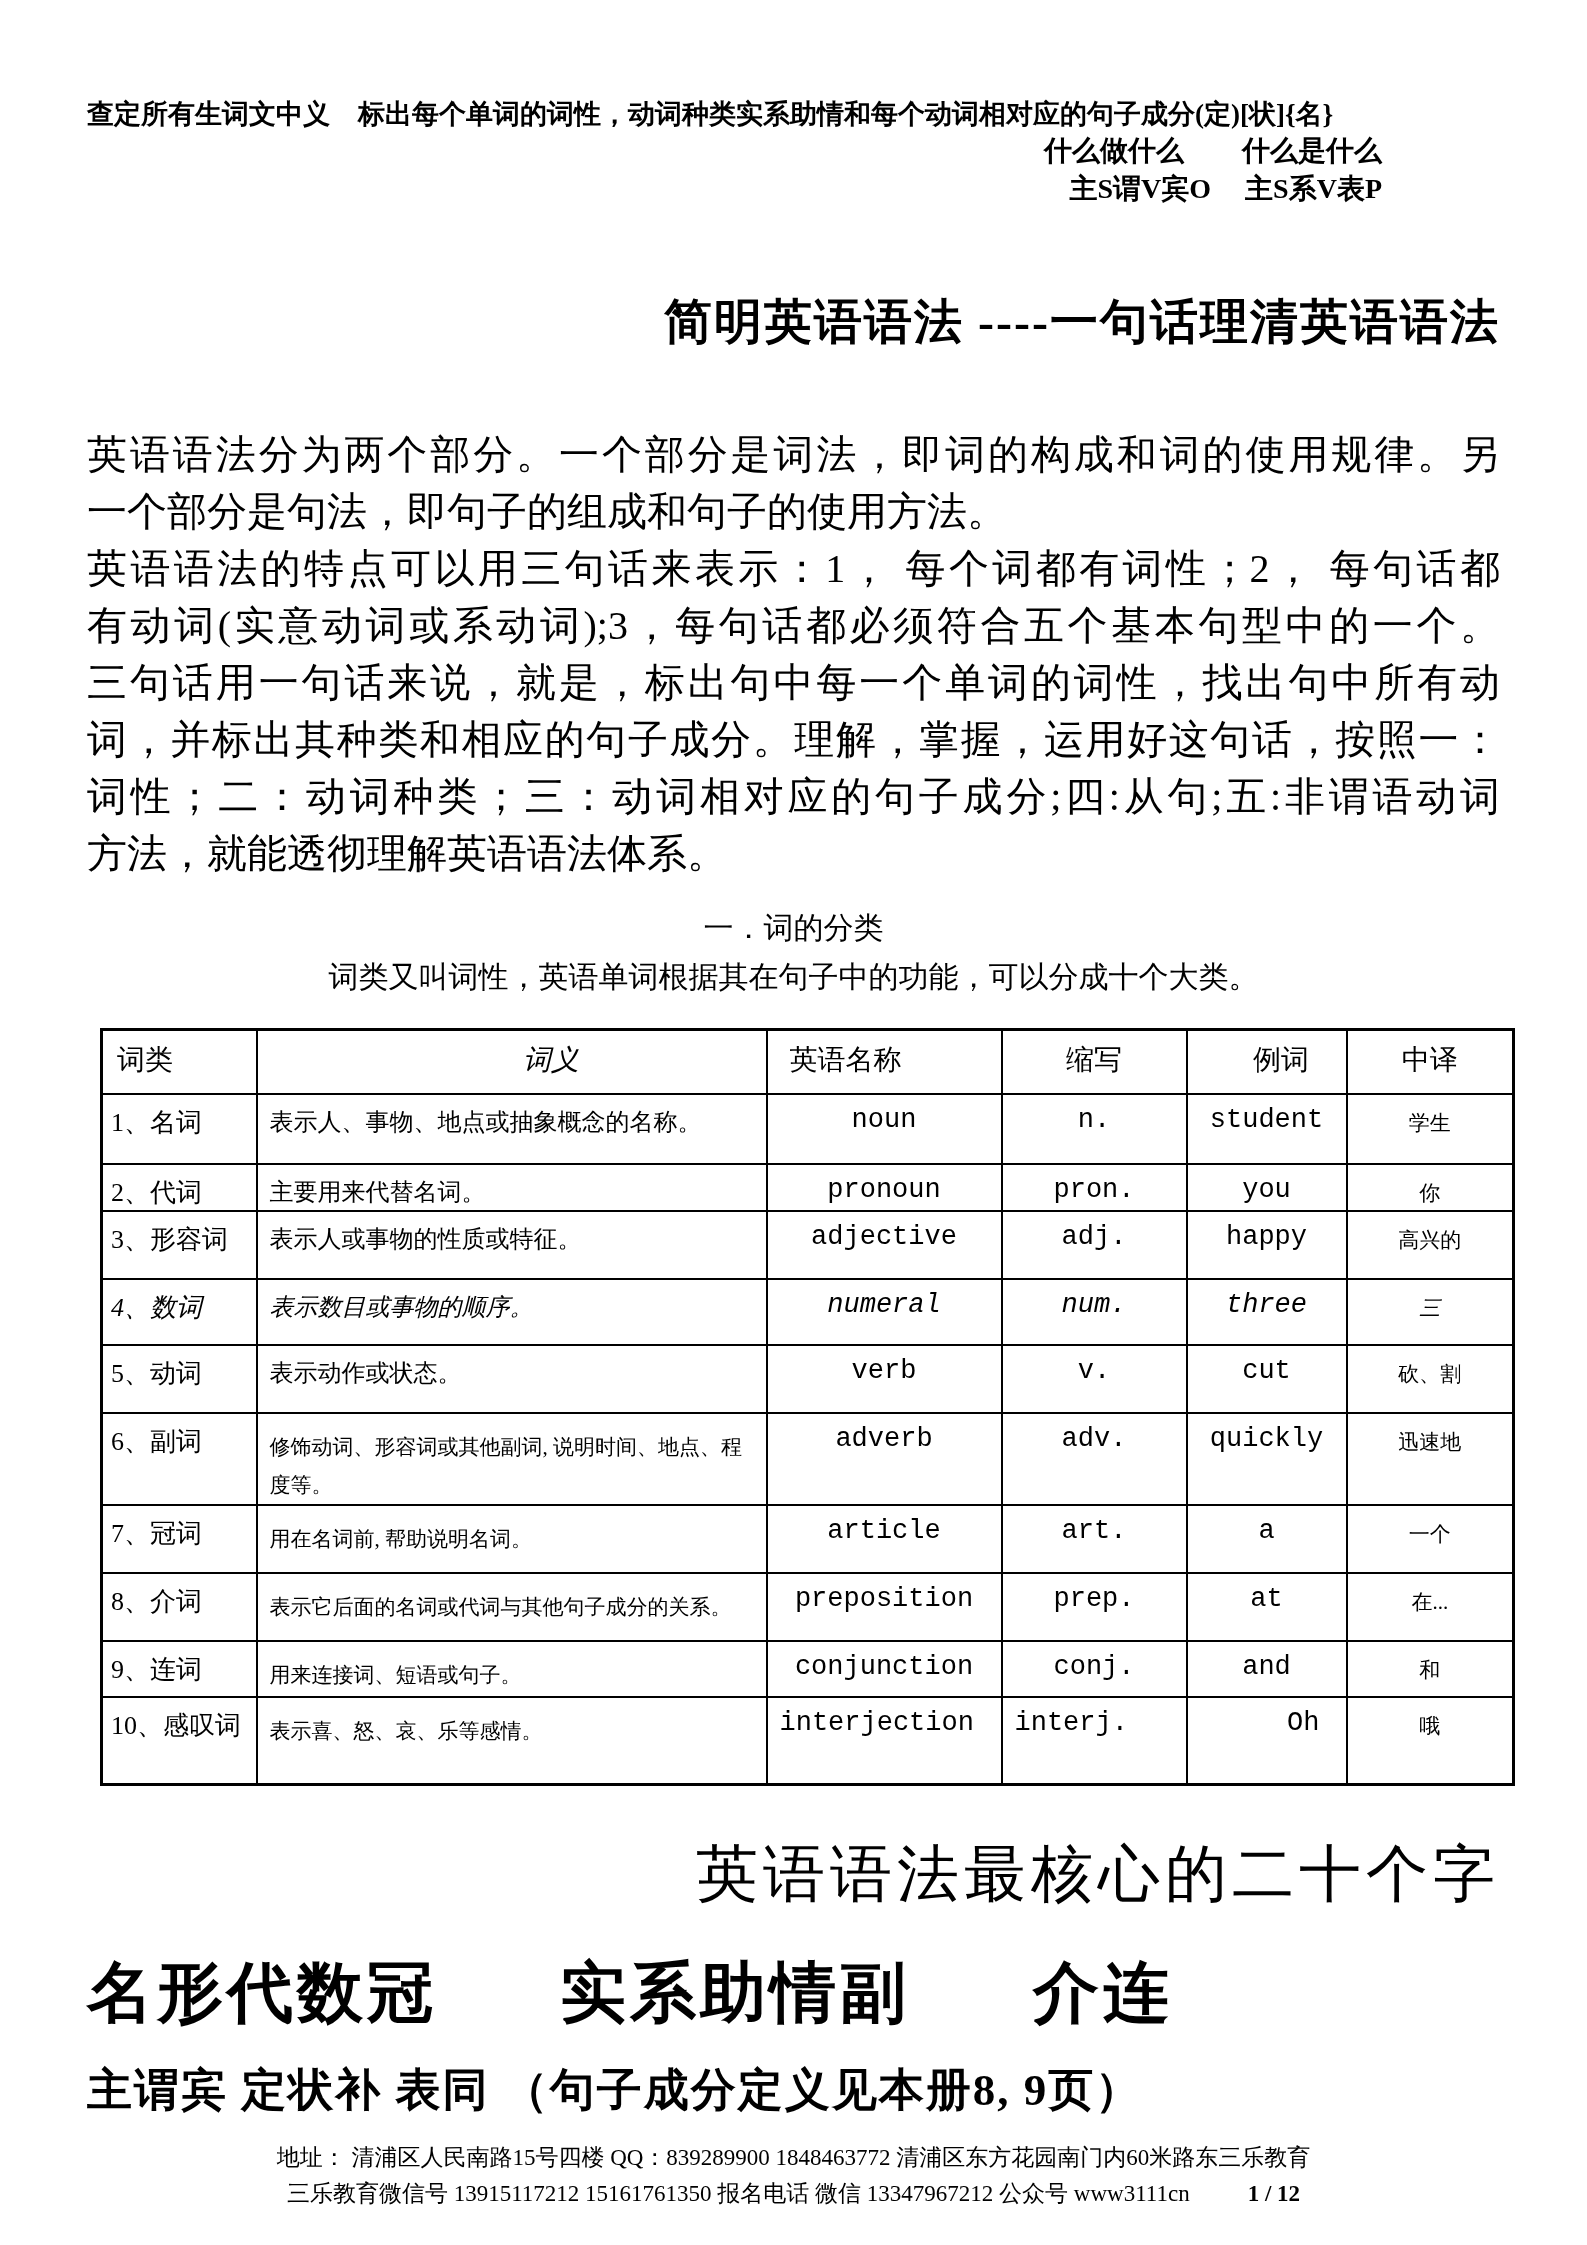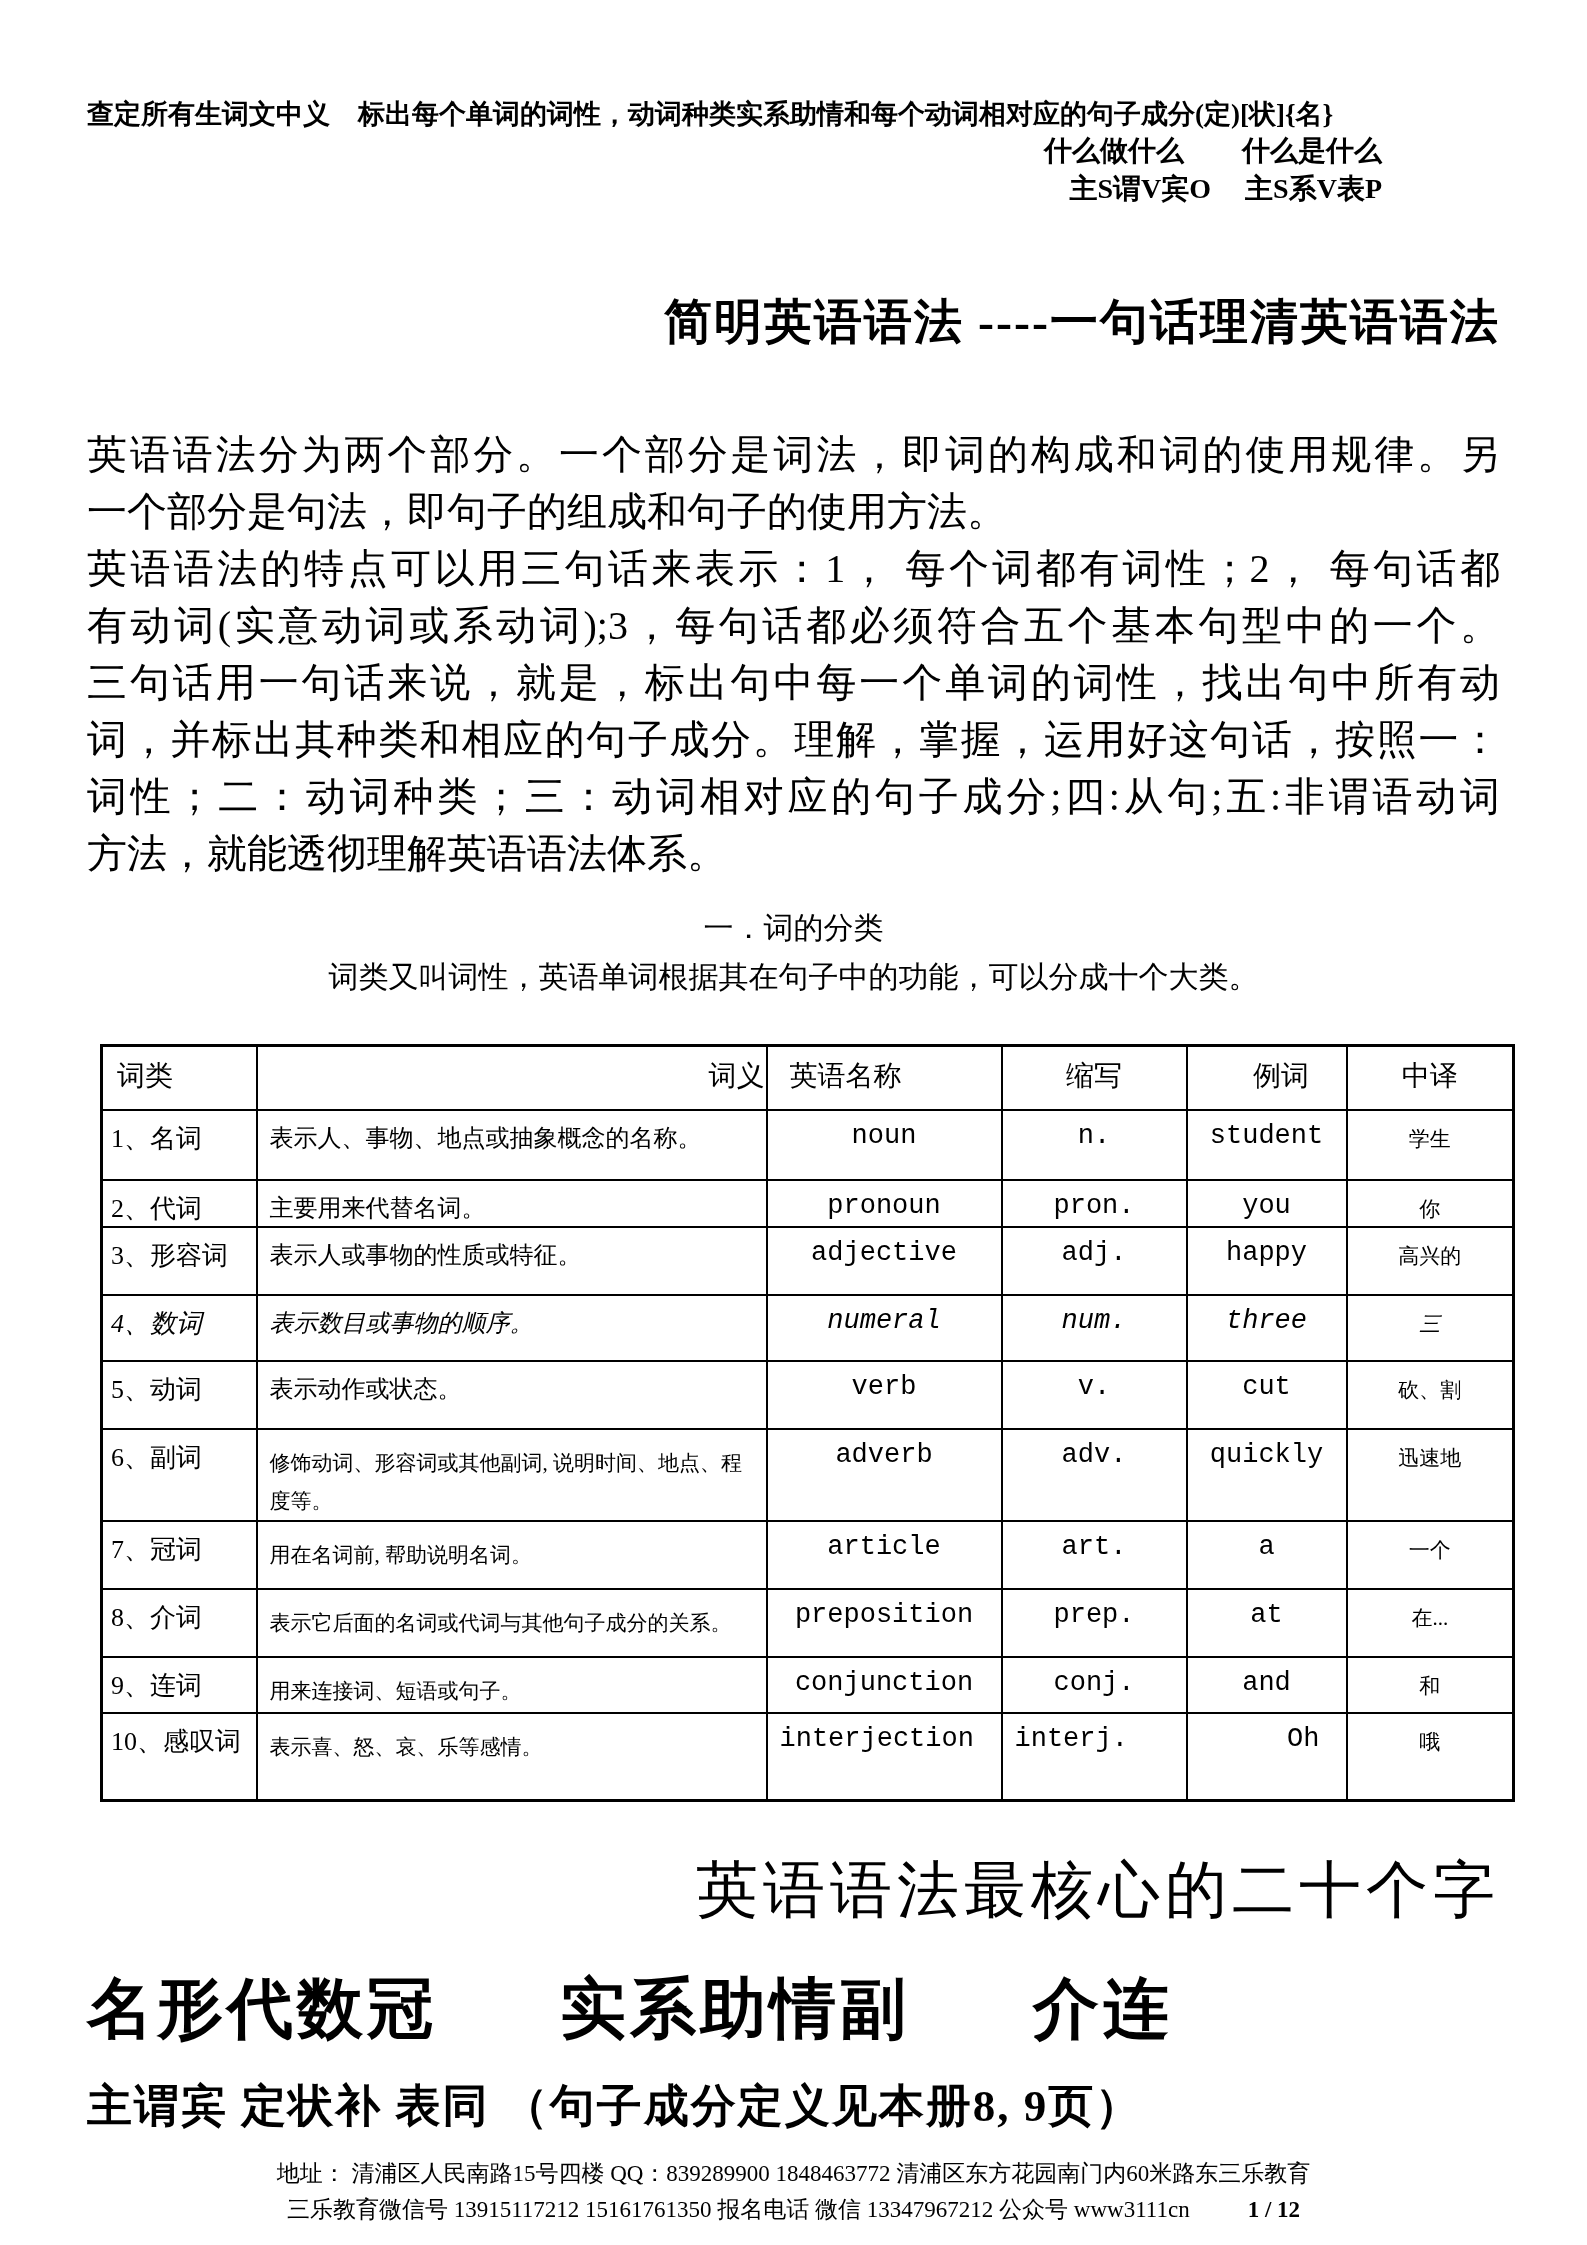--- a/index.html
+++ b/index.html
@@ -68,41 +68,41 @@
     font-size: 30px;
   }
   .section-sub {
     margin-top: 8px;
     text-align: center;
     font-size: 30px;
   }
 
   
   table.wc-table {
-    margin-top: 46px;
+    margin-top: 30px;
     margin-left: 13px;
     width: 1412px;
     border-collapse: collapse;
     table-layout: fixed;
     border: 3px solid #000;
   }
   .wc-table th, .wc-table td {
     border: 2px solid #000;
     vertical-align: top;
     box-sizing: border-box;
     overflow: hidden;
   }
   .wc-table th {
     font-weight: normal;
     font-size: 28px;
     height: 64px;
     padding-top: 10px;
   }
   .wc-table th:nth-child(1) { text-align: left; padding-left: 14px; }
-  .wc-table th:nth-child(2) { text-align: right; padding-left: 80px; }
+  .wc-table th:nth-child(2) { text-align: center; padding-left: 80px; font-style: italic; }
   .wc-table th:nth-child(3) { text-align: left; padding-left: 22px; }
   .wc-table th:nth-child(4) { text-align: center; }
   .wc-table th:nth-child(5) { text-align: center; padding-left: 30px; }
   .wc-table th:nth-child(6) { text-align: center; }
 
   .wc-table td:nth-child(1) { font-size: 26px; padding: 10px 2px 0 8px; }
   .wc-table td:nth-child(2) { font-size: 24px; padding: 12px 10px 0 12px; line-height: 30px; }
   .wc-table tr.small td:nth-child(2) { font-size: 21px; line-height: 38px; padding-top: 14px; }
   .wc-table td:nth-child(3),
   .wc-table td:nth-child(4),

